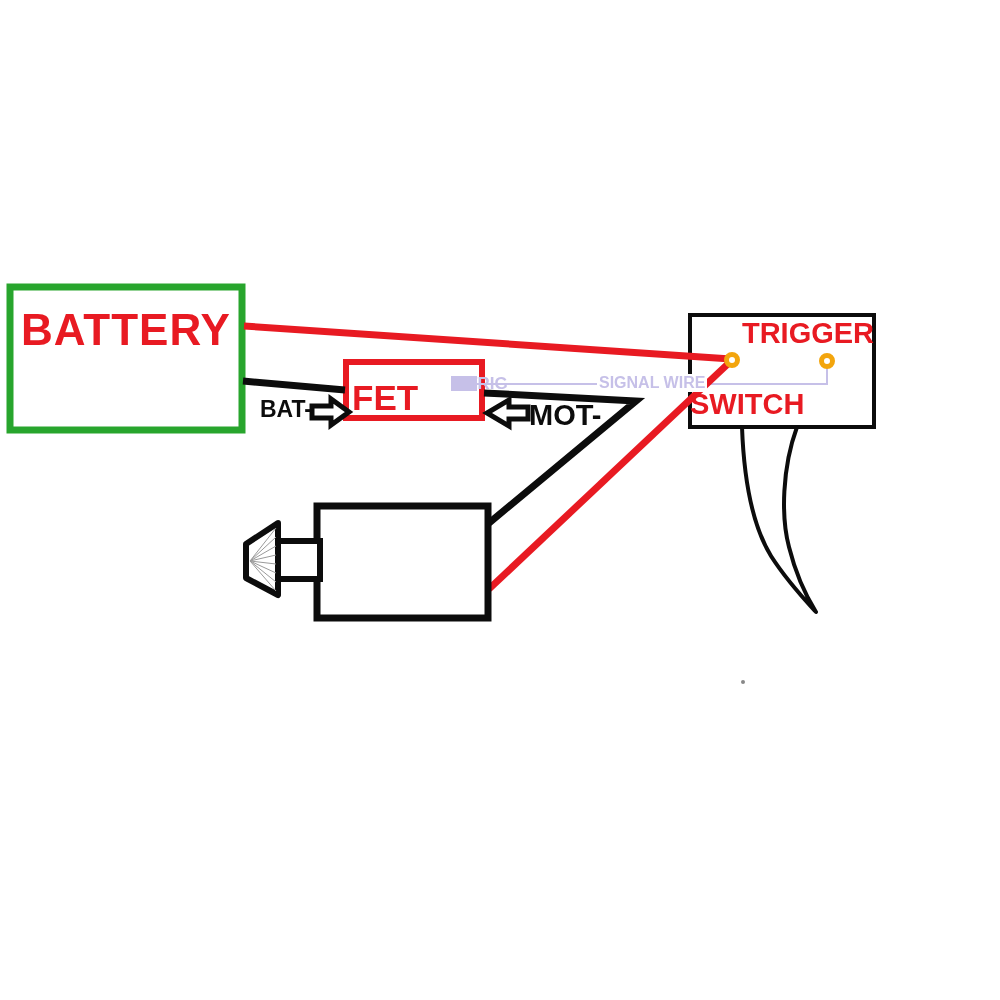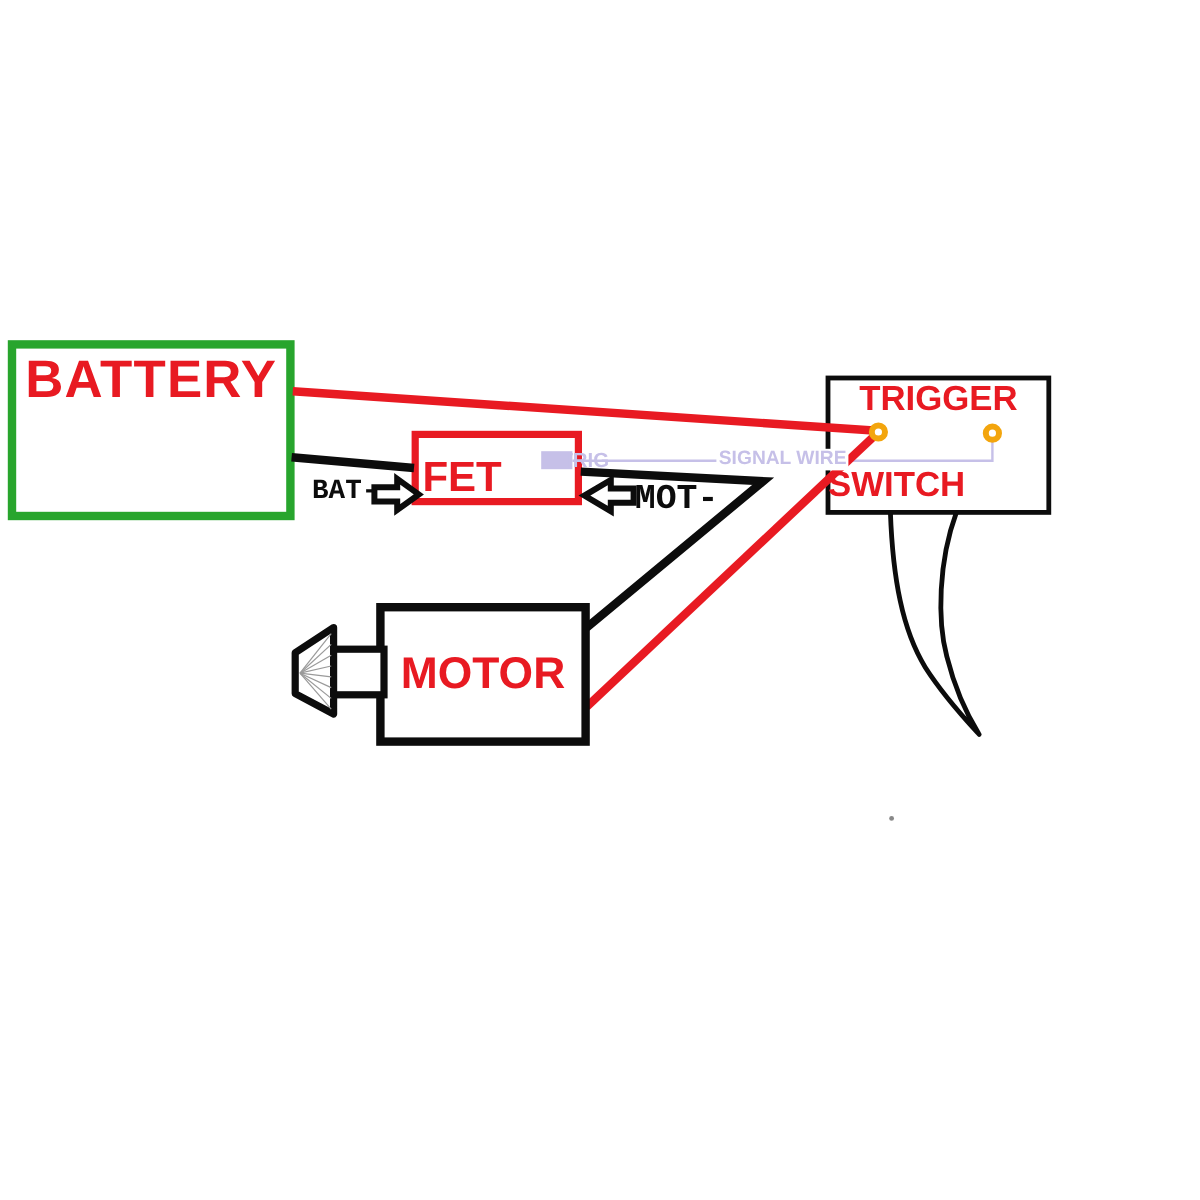--- a/index.html
+++ b/index.html
@@ -11,35 +11,35 @@
     --gear-gray:#9a9a9a;
   }
   html,body{margin:0;padding:0;background:#fff;}
   .canvas{
     position:relative;width:1000px;height:1000px;background:#fff;overflow:hidden;
     font-family:"Liberation Sans",sans-serif;font-weight:bold;
   }
   .canvas svg{position:absolute;left:0;top:0;}
   .lbl{position:absolute;white-space:nowrap;}
   .red{color:var(--wire-red,#e81a22);}
-  .blk{color:var(--wire-black,#0c0c0c);font-family:Liberation Mono, monospace;}
+  .blk{color:var(--wire-black,#0c0c0c);}
   .lav{color:var(--signal-lavender,#c6c0e8);margin-left:48px;}
   .st-red{stroke:var(--wire-red,#e81a22);}
   .st-blk{stroke:var(--wire-black,#0c0c0c);}
   .st-grn{stroke:var(--battery-green,#28a52d);}
   .st-lav{stroke:var(--signal-lavender,#c6c0e8);}
   .st-org{stroke:var(--terminal-orange,#f3a50d);}
   .st-gray{stroke:var(--gear-gray,#9a9a9a);}
   .fill-lav{fill:var(--signal-lavender,#c6c0e8);}
 
-  #battery-label{left:12px;top:292px;width:228px;text-align:center;font-size:44px;letter-spacing:1px;}
+  #battery-label{left:12px;top:305px;width:228px;text-align:center;font-size:44px;letter-spacing:1px;}
   #fet-label{left:352px;top:378px;font-size:35px;}
   #trig-label{left:419px;top:374px;font-size:17px;}
   #signal-wire-label{left:549px;top:374px;font-size:16px;background:#fff;padding:0 2px;}
-  #trigger-label{left:690px;top:317px;width:184px;text-align:center;font-size:29px;}
+  #trigger-label{left:716px;top:317px;width:184px;text-align:center;font-size:29px;}
   #switch-label{left:690px;top:388px;width:184px;font-size:29px;}
   #motor-label{left:317px;top:540px;width:171px;text-align:center;font-size:37px;}
   #bat-minus-label{left:260px;top:396px;font-size:23px;}
   #mot-minus-label{left:529px;top:399px;font-size:29px;}
 </style>
 </head>
 <body>
 
 <div class="canvas">
 
@@ -84,16 +84,15 @@
 
     <circle cx="743" cy="682" r="2" fill="#888"></circle>
   </svg>
 
   <div class="lbl red" id="battery-label">BATTERY</div>
   <div class="lbl red" id="fet-label">FET</div>
   <div class="lbl lav" id="trig-label">TRIG</div>
   <div class="lbl lav" id="signal-wire-label">SIGNAL WIRE</div>
   <div class="lbl red" id="trigger-label">TRIGGER</div>
   <div class="lbl red" id="switch-label">SWITCH</div>
-  <div class="lbl red" id="motor-label">MOTOR</div>
   <div class="lbl blk" id="bat-minus-label">BAT-</div>
   <div class="lbl blk" id="mot-minus-label">MOT-</div>
 </div>
 
 </body></html>

